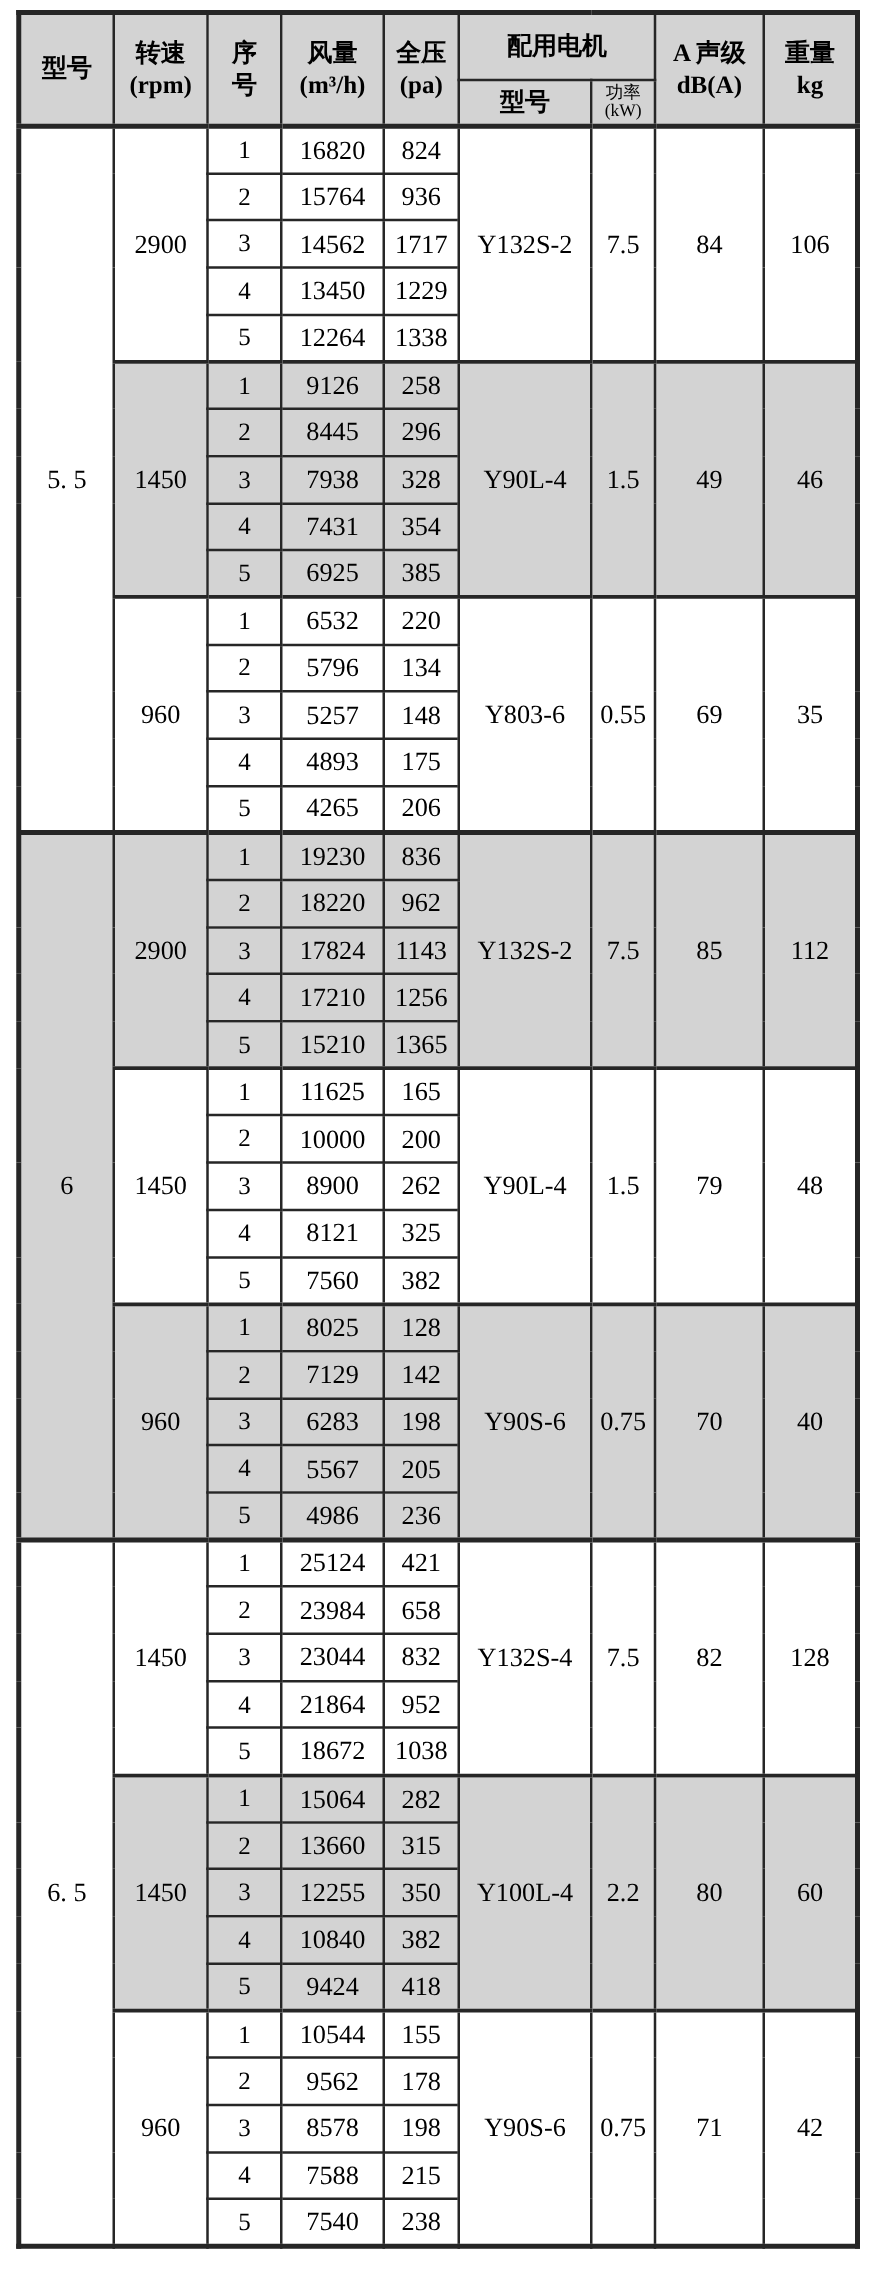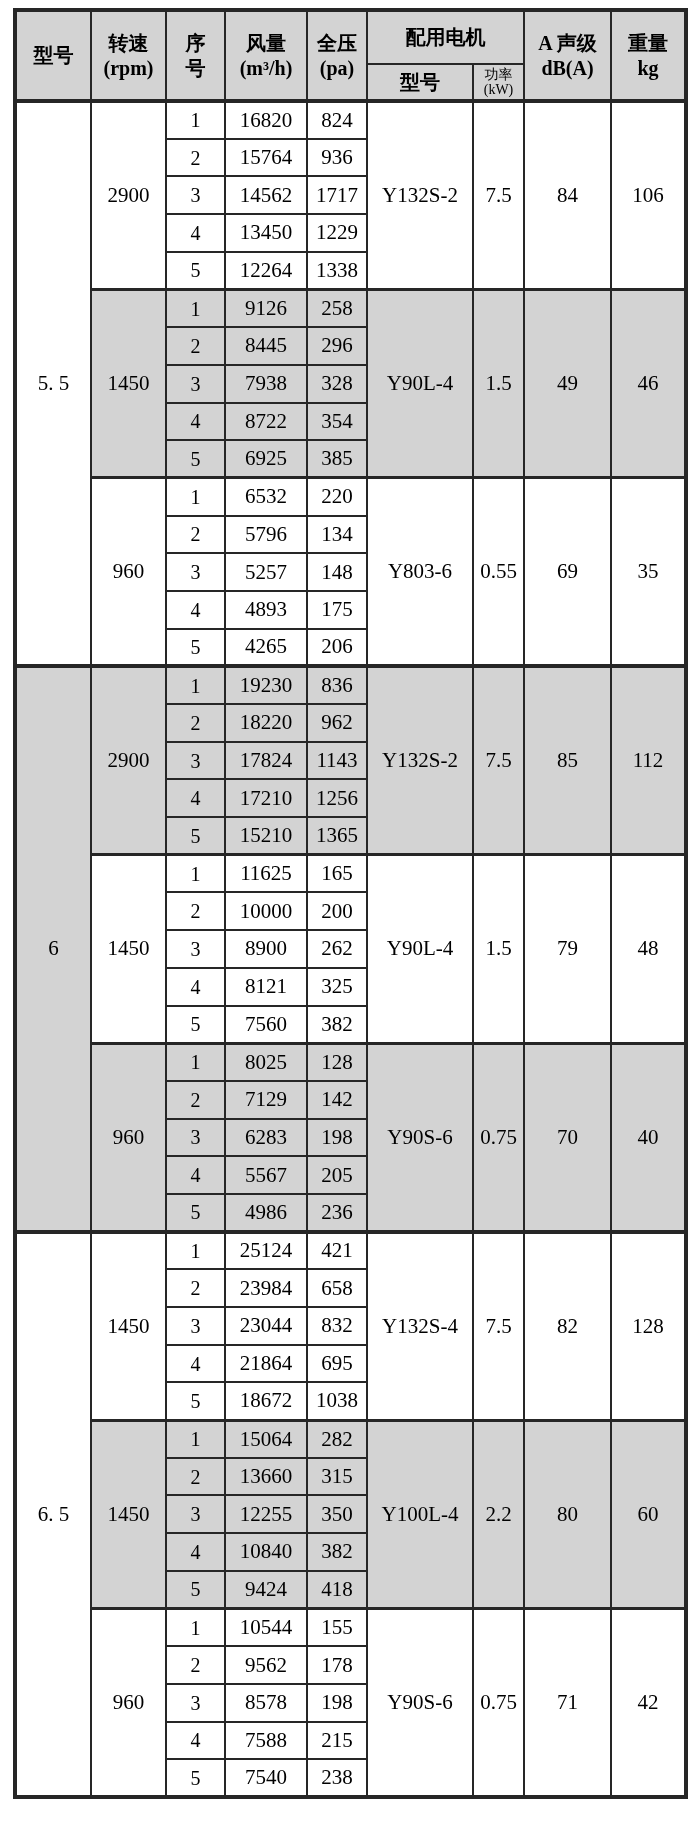--- a/index.html
+++ b/index.html
@@ -164,21 +164,21 @@
           <td>8445</td>
           <td>296</td>
         </tr>
         <tr class="shaded">
           <td class="serial-cell">3</td>
           <td>7938</td>
           <td>328</td>
         </tr>
         <tr class="shaded">
           <td class="serial-cell">4</td>
-          <td>8722</td>
+          <td>7431</td>
           <td>354</td>
         </tr>
         <tr class="shaded">
           <td class="serial-cell">5</td>
           <td>6925</td>
           <td>385</td>
         </tr>
         <tr class="band-start">
           <td rowspan="5">960</td>
           <td class="serial-cell">1</td>
@@ -317,21 +317,21 @@
           <td>658</td>
         </tr>
         <tr class="">
           <td class="serial-cell">3</td>
           <td>23044</td>
           <td>832</td>
         </tr>
         <tr class="">
           <td class="serial-cell">4</td>
           <td>21864</td>
-          <td>695</td>
+          <td>952</td>
         </tr>
         <tr class="">
           <td class="serial-cell">5</td>
           <td>18672</td>
           <td>1038</td>
         </tr>
         <tr class="shaded band-start">
           <td rowspan="5">1450</td>
           <td class="serial-cell">1</td>
           <td>15064</td>

